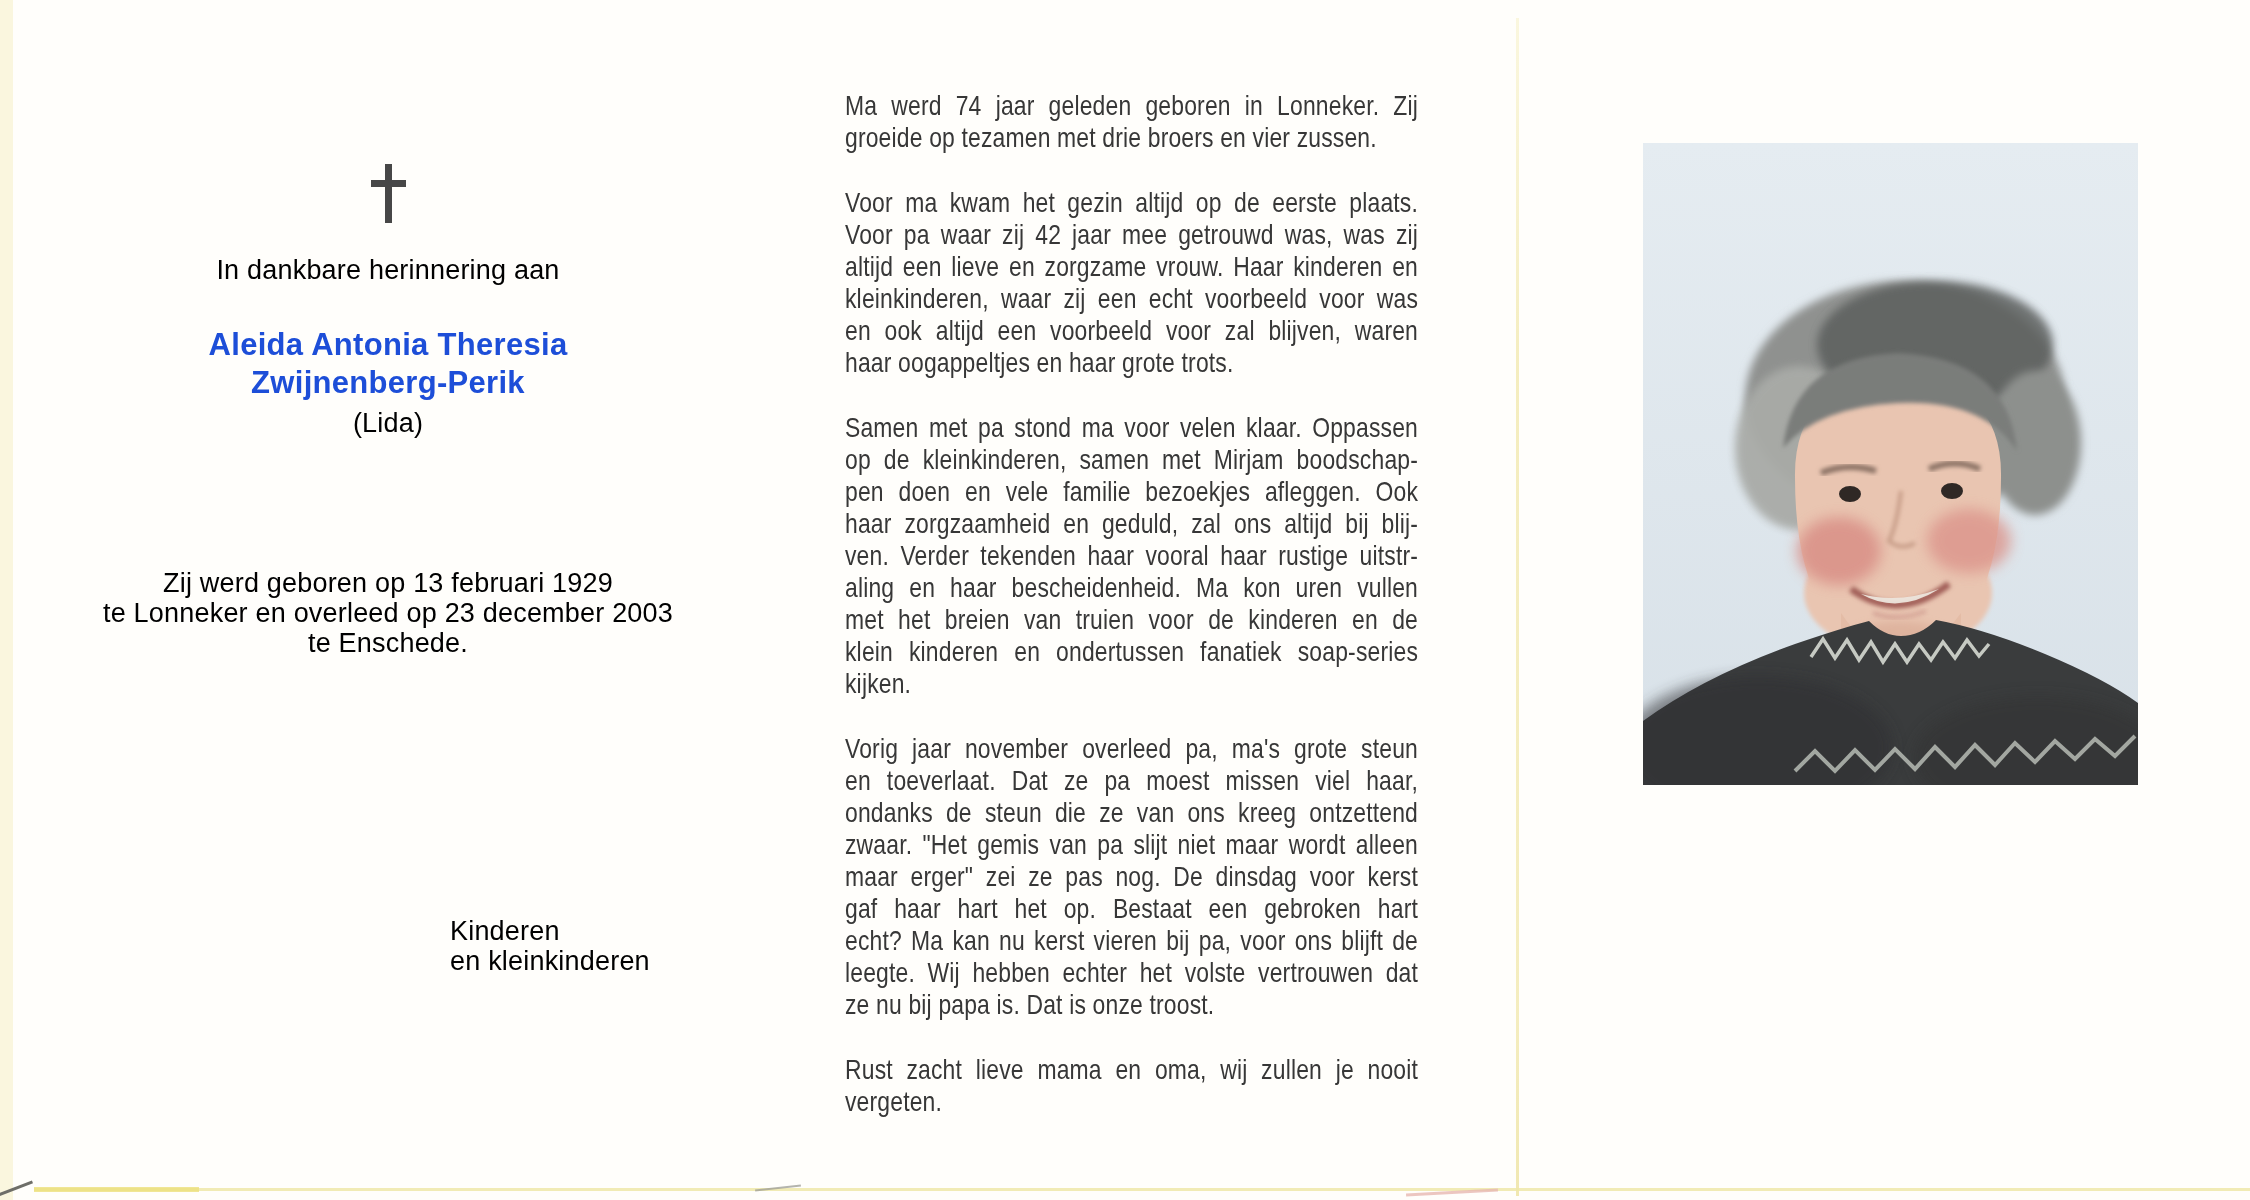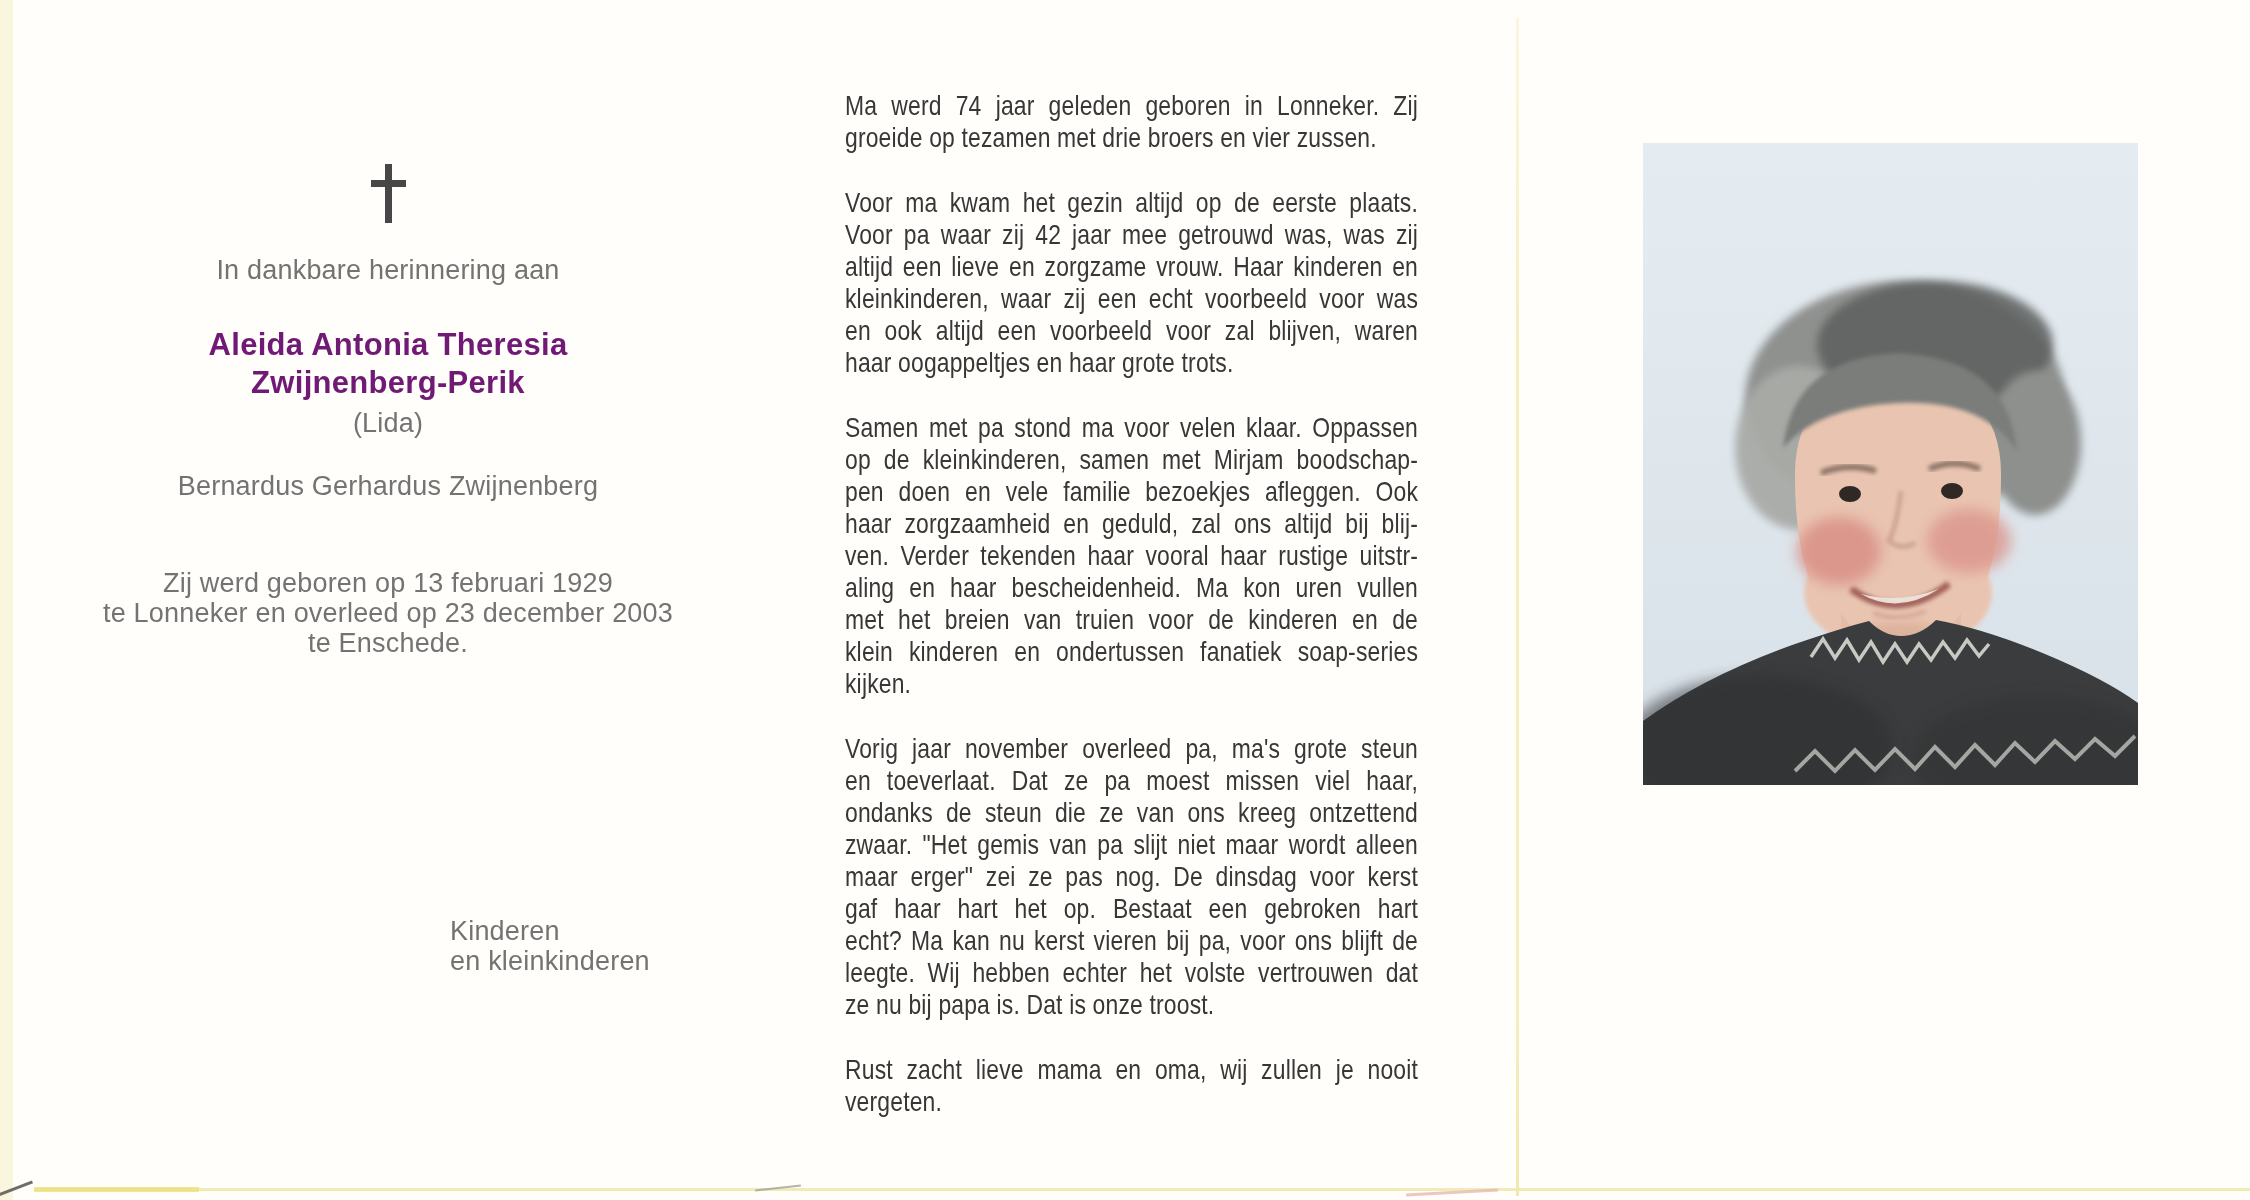--- a/index.html
+++ b/index.html
@@ -5,22 +5,22 @@
   html,body{margin:0;padding:0;background:#e9e9e9;}
   #screen{
     position:relative;width:2250px;height:1200px;overflow:hidden;
     background:#fffefb;
     font-family:"Liberation Sans","DejaVu Sans",sans-serif;
     color:#3a3a3a;
   }
   
   .panel-left{position:absolute;left:0;top:0;width:780px;height:1200px;}
   .blk{position:absolute;left:58px;width:660px;text-align:center;
-       font-size:27px;line-height:30px;letter-spacing:.2px;color:#737373;}
-  .blk.name{font-size:31px;line-height:38px;font-weight:bold;color:#701a75;letter-spacing:.3px;}
+       font-size:27px;line-height:30px;letter-spacing:.2px;color:#000000;}
+  .blk.name{font-size:31px;line-height:38px;font-weight:bold;color:#1d4ed8;letter-spacing:.3px;}
   .blk.sig{left:450px;width:300px;text-align:left;}
   .cross-wrap{position:absolute;left:0;top:0;}
   .cross-v{position:absolute;left:385px;top:164px;width:7px;height:59px;background:#474747;}
   .cross-h{position:absolute;left:371px;top:180px;width:35px;height:7px;background:#474747;}
   
   .panel-mid{
     position:absolute;left:845px;top:90px;width:700px;
     transform:scaleX(.8186);transform-origin:left top;
     font-size:28px;line-height:32px;color:#373737;letter-spacing:.2px;
   }
@@ -65,21 +65,20 @@
     <div class="blk" style="top:255px">In dankbare herinnering aan</div>
 
     <div class="blk name" style="top:326px">
       <div>Aleida Antonia Theresia</div>
       <div>Zwijnenberg-Perik</div>
     </div>
 
     <div class="blk" style="top:408px">(Lida)</div>
 
     <div class="blk" style="top:471px">
-      <div>Bernardus Gerhardus Zwijnenberg</div>
     </div>
 
     <div class="blk" style="top:568px">
       <div>Zij werd geboren op 13 februari 1929</div>
       <div>te Lonneker en overleed op 23 december 2003</div>
       <div>te Enschede.</div>
     </div>
 
 
 

